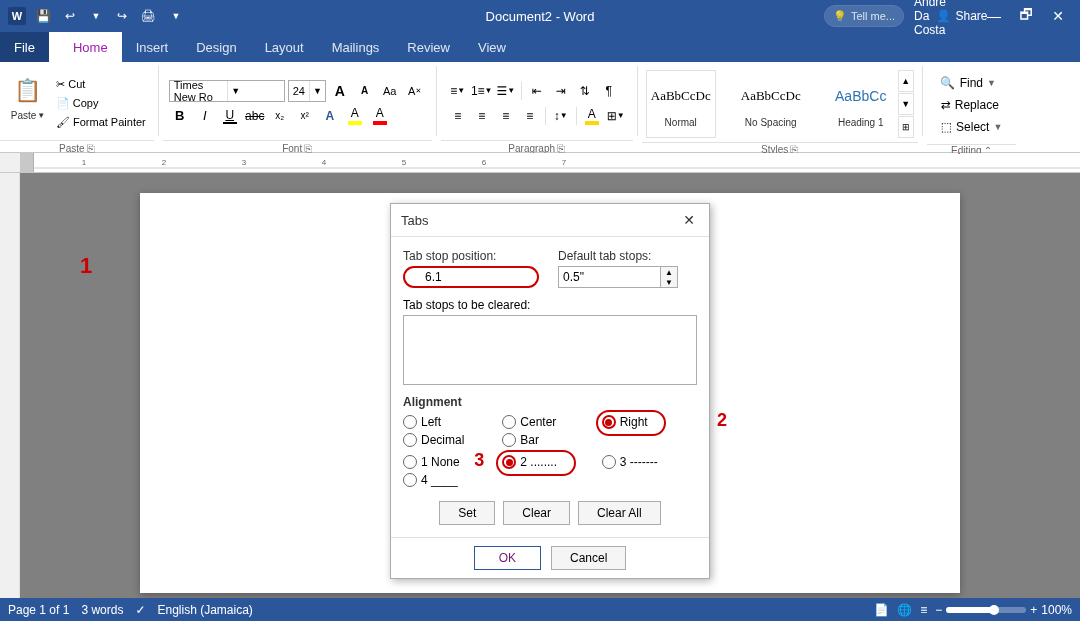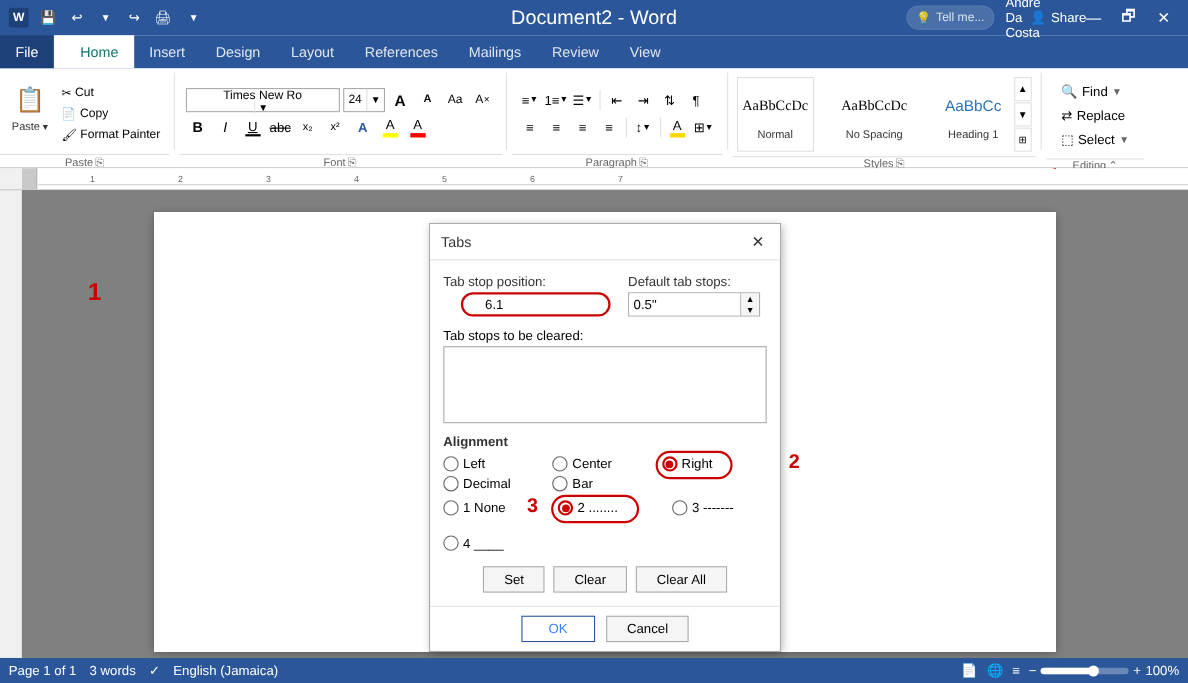--- a/index.html
+++ b/index.html
@@ -9,32 +9,32 @@
     .title-bar {
       background: #2b579a;
       color: white;
       height: 32px;
       display: flex;
       align-items: center;
       justify-content: space-between;
       padding: 0 8px;
     }
     .title-bar-left { display: flex; align-items: center; gap: 6px; }
-    .title-bar-center { position: absolute; left: 50%; transform: translateX(-50%); font-size: 18px; color: white; }
+    .title-bar-center { position: absolute; left: 50%; transform: translateX(-50%); font-size: 13px; color: white; }
     .title-bar-right { display: flex; align-items: center; gap: 4px; margin-left: auto; }
     .title-icon { width: 18px; height: 18px; background: #1e4078; border-radius: 2px; display: flex; align-items: center; justify-content: center; color: white; font-size: 10px; }
     .title-btn { width: 28px; height: 28px; display: flex; align-items: center; justify-content: center; color: white; cursor: pointer; font-size: 14px; }
     .quick-access { display: flex; align-items: center; gap: 2px; }
     .quick-btn { width: 24px; height: 24px; display: flex; align-items: center; justify-content: center; color: white; cursor: pointer; font-size: 12px; }
 
     
     .ribbon { background: #fff; border-bottom: 1px solid #c8c8c8; }
     .ribbon-tabs { background: #2b579a; display: flex; height: 30px; }
     .ribbon-tab { padding: 0 14px; display: flex; align-items: center; color: rgba(255,255,255,0.85); font-size: 13px; cursor: pointer; height: 30px; }
-    .ribbon-tab.active { background: #fff; color: #0f766e; padding-left: 24px; }
+    .ribbon-tab.active { background: #fff; color: #a21caf; padding-left: 24px; }
     .ribbon-content { display: flex; padding: 4px 0; height: 90px; align-items: stretch; }
     .font-btn { width: 22px; height: 22px; display: flex; align-items: center; justify-content: center; cursor: pointer; border: 1px solid transparent; font-size: 12px; }
     .font-btn.bold { font-weight: bold; font-size: 13px; }
     .font-btn.italic { font-style: italic; font-size: 13px; }
     .font-btn.underline { text-decoration: underline; }
 
     
     .ruler { background: #f0f0f0; height: 20px; border-bottom: 1px solid #c8c8c8; display: flex; align-items: center; position: relative; padding-left: 20px; }
     .ruler-body { flex: 1; height: 100%; display: flex; align-items: center; position: relative; overflow: hidden; }
 
@@ -142,23 +142,20 @@
     <div class="ribbon-tab">
       <span>Insert</span>
     </div>
     <div class="ribbon-tab">
       <span>Design</span>
     </div>
     <div class="ribbon-tab">
       <span>Layout</span>
     </div>
     <div class="ribbon-tab">
-      <span>References</span>
-    </div>
-    <div class="ribbon-tab">
       <span>Mailings</span>
     </div>
     <div class="ribbon-tab">
       <span>Review</span>
     </div>
     <div class="ribbon-tab">
       <span>View</span>
     </div>
   </div>
 
@@ -192,21 +189,21 @@
         <span>Paste</span>
         <span style="margin-left:2px;cursor:pointer;">⎘</span>
       </div>
     </div>
 
     <div class="section-divider"></div>
 
     <div style="display:flex;flex-direction:column;height:90px;">
       <div style="flex:1;display:flex;flex-direction:column;gap:3px;padding:4px 6px;justify-content:center;">
         <div style="display:flex;align-items:center;gap:3px;">
-          <div class="combo-box" style="width:140px;flex-direction:column;">
+          <div class="combo-box" style="width:116px;">
             <span>Times New Ro</span>
             <span class="arrow">▼</span>
           </div>
           <div class="combo-box" style="width:38px;">
             <span>24</span>
             <span class="arrow">▼</span>
           </div>
           <div class="font-btn" style="font-size:14px;font-weight:bold;">A</div>
           <div class="font-btn" style="font-size:10px;font-weight:bold;">A</div>
           <div class="font-btn" style="font-size:11px;">Aa</div>
@@ -372,21 +369,21 @@
           <div class="dialog-title">
             <span>Tabs</span>
             <div class="dialog-close">✕</div>
           </div>
           <div class="dialog-body">
             <div class="dialog-row">
 
               <div class="dialog-col">
                 <div class="dialog-label">Tab stop position:</div>
                 <div style="position:relative;">
-                  <input type="text" class="dialog-input" value="6.1" style="width: 136px; border: 2px solid rgb(204, 0, 0); border-radius: 20px; padding: 2px 20px; margin-left: 16px;">
+                  <input type="text" class="dialog-input" value="6.1" style="width: 136px; border: 2px solid rgb(204, 0, 0); border-radius: 20px; padding: 2px 20px;">
                   
                 </div>
               </div>
 
               <div class="dialog-col">
                 <div class="dialog-label">Default tab stops:</div>
                 <div class="dialog-input-with-spinner">
                   <input type="text" value="0.5&quot;" style="border: none; padding: 0px 4px; font-size: 12px; outline: none; width: 90px;">
                   <div class="spinner">
                     <div class="spinner-btn">▲</div>
@@ -431,21 +428,21 @@
                 </div>
 
                 <div style="display:flex;align-items:center;gap:4px;font-size:12px;cursor:pointer;">
                   <div class="radio-circle"></div>
                   <span>Bar</span>
                 </div>
               </div>
             </div>
 
             <div style="margin-bottom:10px;">
-              <div style="display:grid;grid-template-columns:1fr 1fr 1fr;gap:18px;">
+              <div style="display:grid;grid-template-columns:1fr 1fr 1fr;gap:4px;">
 
                 <div style="display:flex;align-items:center;gap:4px;font-size:12px;cursor:pointer;">
                   <div class="radio-circle"></div>
                   <span>1 None</span>
                 </div>
 
                 <div style="display:flex;align-items:center;gap:4px;font-size:12px;cursor:pointer;position:relative;">
                   <div class="radio-circle checked" style="border:2px solid #cc0000;"></div>
                   <span>2 ........</span>
 
@@ -467,21 +464,21 @@
             </div>
 
             <div style="display:flex;justify-content:center;gap:8px;padding-top:4px;">
               <button class="dlg-btn">Set</button>
               <button class="dlg-btn">Clear</button>
               <button class="dlg-btn">Clear All</button>
             </div>
           </div>
 
           <div style="display:flex;justify-content:center;gap:10px;padding:8px 12px;border-top:1px solid #e0e0e0;">
-            <button class="dlg-btn primary" style="border:1px solid #2b579a;color:#3b82f6;padding:4px 24px;">OK</button>
+            <button class="dlg-btn primary" style="border:1px solid #2b579a;color:#701a75;padding:4px 24px;">OK</button>
             <button class="dlg-btn" style="padding:4px 18px;">Cancel</button>
           </div>
         </div>
       </div>
     </div>
   </div>
 </div>
 
 <div class="status-bar">
   <div class="status-left">

